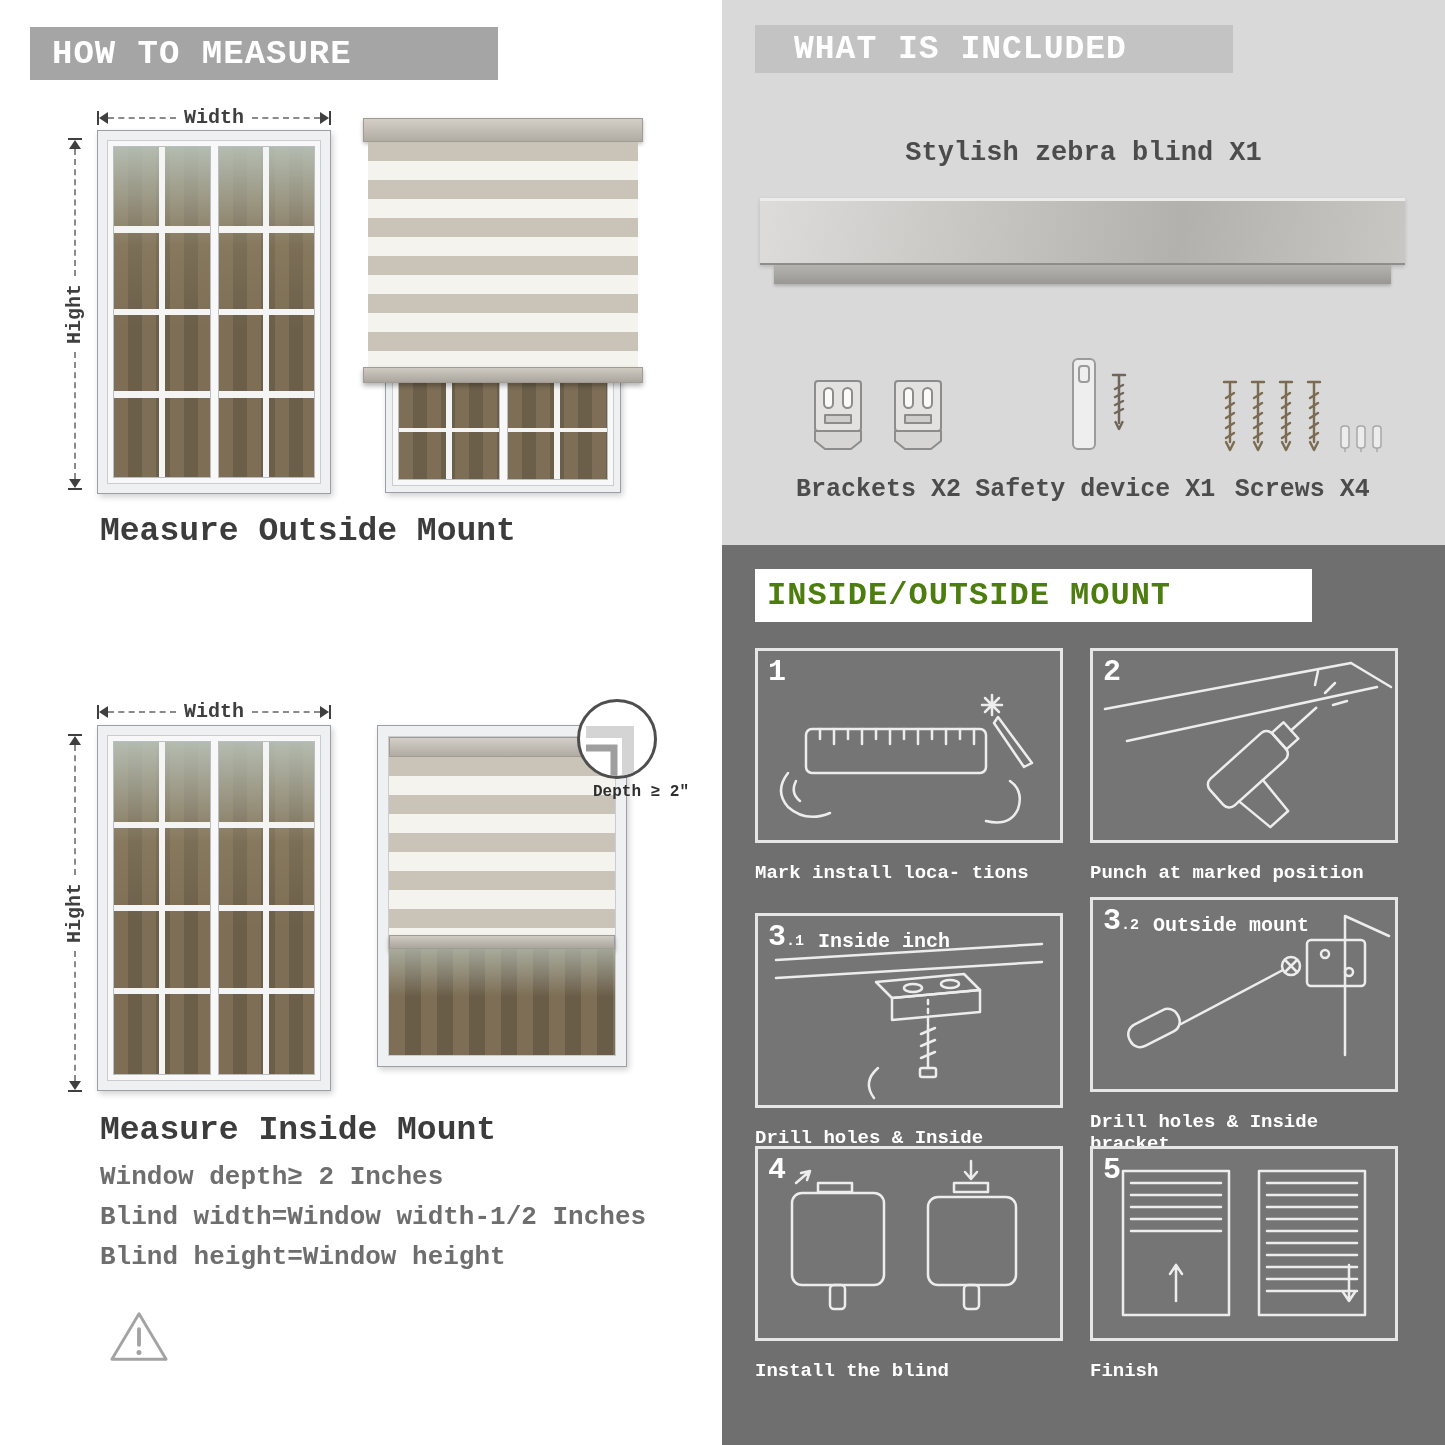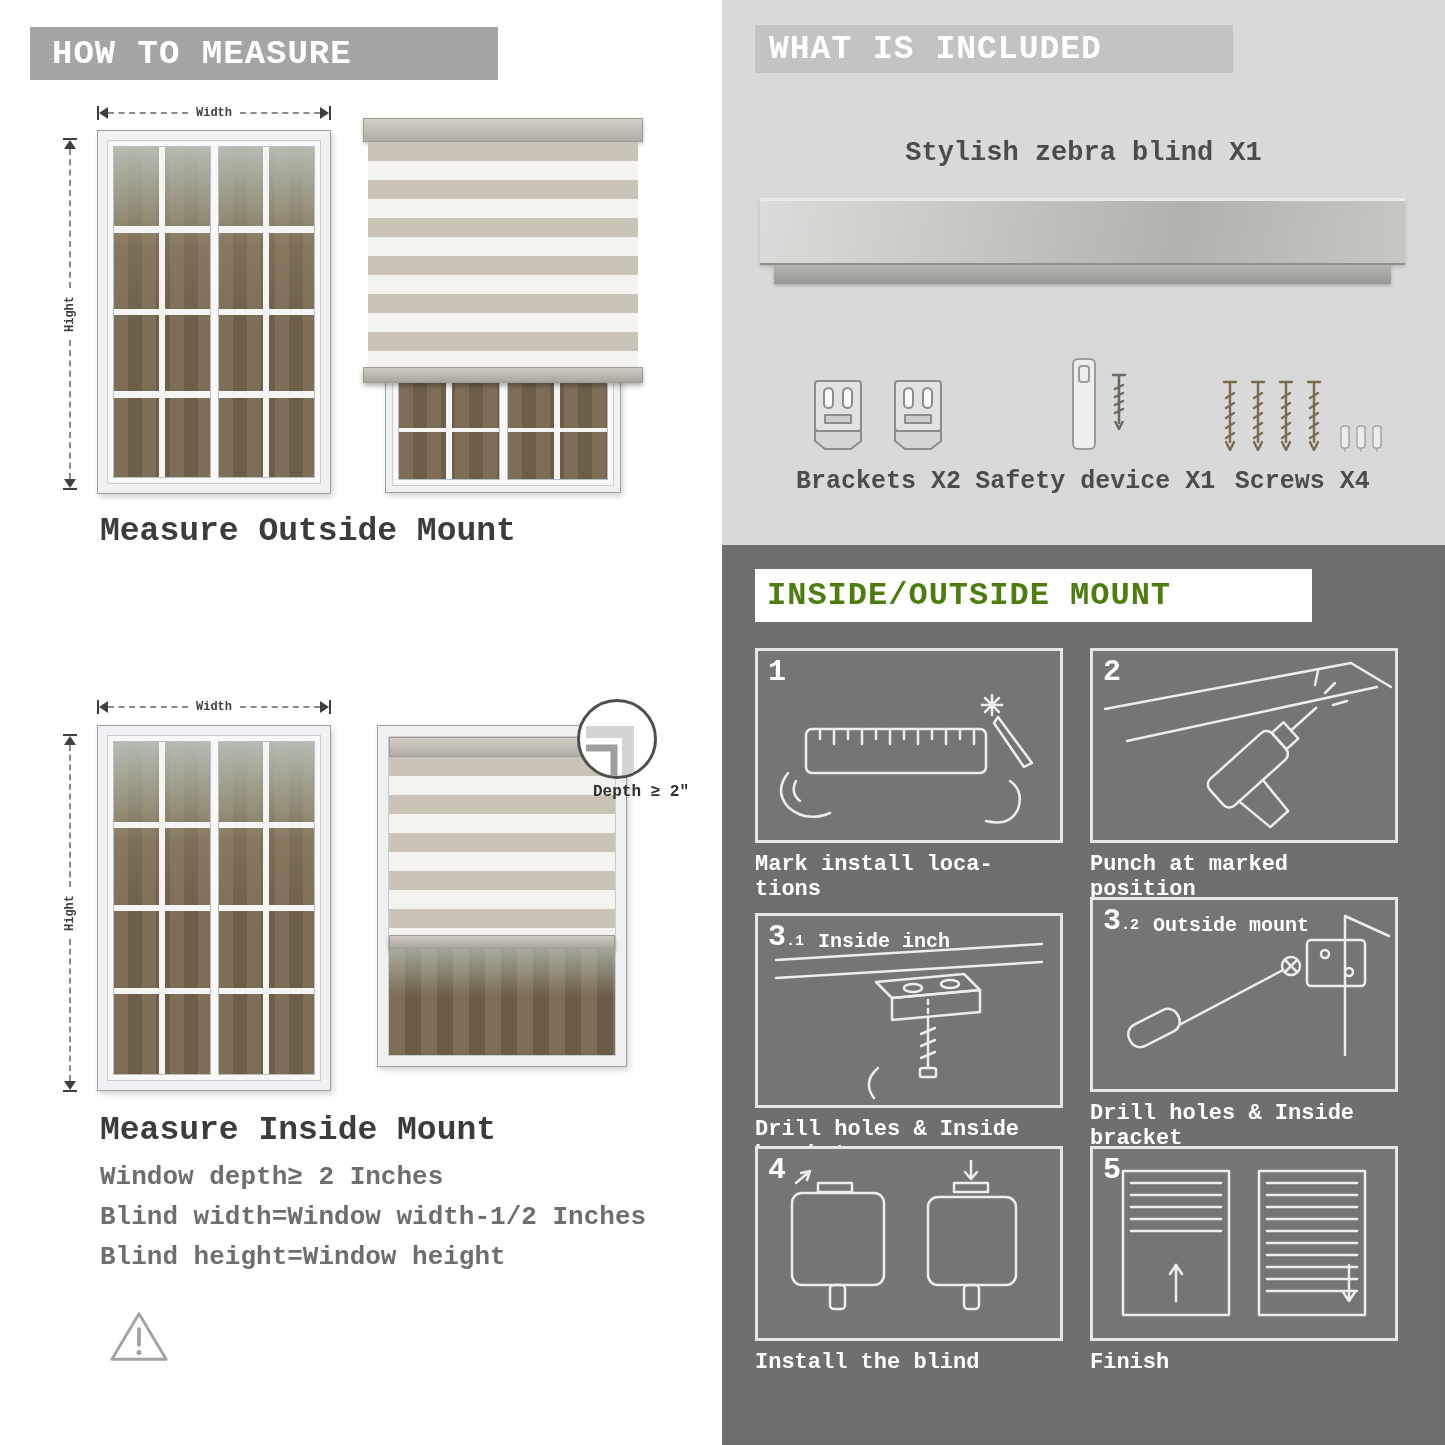--- a/index.html
+++ b/index.html
@@ -2,21 +2,21 @@
 <html><head>
 <meta charset="utf-8">
 <style>
   html,body{margin:0;padding:0;background:#fff}
   .page{position:relative;width:1445px;height:1445px;background:#fff;font-family:Liberation Mono, monospace;overflow:hidden}
   .abs{position:absolute}
 
   
   .bar{display:flex;align-items:center;font-weight:bold;letter-spacing:1px;box-sizing:border-box}
   #howHeader{left:30px;top:27px;width:468px;height:53px;background:#a5a5a5;color:#fff;font-size:34px;padding-left:22px}
-  #incHeader{left:33px;top:25px;width:478px;height:48px;background:#c3c3c3;color:#fff;font-size:33px;padding-left:14px}
+  #incHeader{left:33px;top:25px;width:478px;height:48px;background:#c3c3c3;color:#fff;font-size:33px;padding-left:39px}
   #mountHeader{left:33px;top:24px;width:557px;height:53px;background:#fff;color:#4d7c0f;font-size:32px;padding-left:12px;font-weight:800}
 
   
   .win{background:#eef0f1;border:1px solid #9aa0a6;padding:9px;box-sizing:border-box;box-shadow:2px 3px 6px rgba(0,0,0,.18)}
   .win.small{padding:6px}
   .win-in{width:100%;height:100%;background:#f8f8f8;border:1px solid #c9cdd1;box-sizing:border-box;display:flex;gap:7px;padding:5px}
   .sash{flex:1;position:relative;border:1px solid #b9bec3;box-sizing:border-box;background:
     linear-gradient(90deg, transparent calc(50% - 3px), #f4f4f4 calc(50% - 3px) calc(50% + 3px), transparent calc(50% + 3px)),
     linear-gradient(180deg, transparent 0 24%, #f4f4f4 24% 26%, transparent 26% 49%, #f4f4f4 49% 51%, transparent 51% 74%, #f4f4f4 74% 76%, transparent 76%),
     linear-gradient(180deg, rgba(186,196,186,.9) 0%, rgba(153,140,110,.35) 30%, rgba(0,0,0,0) 55%),
@@ -45,21 +45,21 @@
   .winframe .zstripes{height:178px}
   .winframe .rail{height:14px;box-shadow:0 3px 4px rgba(0,0,0,.3)}
   .winframe .glass{flex:1}
   .callout{position:absolute;top:-26px;right:-30px;width:74px;height:74px;border-radius:50%;border:3px solid #4e4e4e;background:#fff;overflow:hidden;z-index:5}
   .depth-lab{position:absolute;top:58px;right:-62px;font-size:16px;font-weight:bold;color:#2e2e2e;white-space:nowrap;z-index:5}
 
   
   .arrow{display:flex;align-items:center;color:#3f3f3f;box-sizing:border-box}
   .arrow .tick{background:#3f3f3f;flex:none}
   .arrow .dash{flex:1}
-  .arrow .lab{font-size:12px;font-weight:bold;white-space:nowrap}
+  .arrow .lab{font-size:20px;font-weight:bold;white-space:nowrap}
   .arrow.h .tick{width:2px;height:14px}
   .arrow.h .dash{border-top:2px dashed #8a8a8a;height:0}
   .arrow.h .head{flex:none;width:0;height:0;border-top:6px solid transparent;border-bottom:6px solid transparent}
   .arrow.h .head.l{border-right:9px solid #3f3f3f}
   .arrow.h .head.r{border-left:9px solid #3f3f3f}
   .arrow.h .lab{margin:0 8px}
   .arrow.v{flex-direction:column}
   .arrow.v .tick{width:14px;height:2px}
   .arrow.v .dash{border-left:2px dashed #8a8a8a;width:0}
   .arrow.v .head{flex:none;width:0;height:0;border-left:6px solid transparent;border-right:6px solid transparent}
@@ -74,32 +74,32 @@
 
   
   #included{left:722px;top:0;width:723px;height:545px;background:#d9d9d9}
   .product{left:0;top:138px;width:100%;text-align:center;font-size:27px;font-weight:bold;color:#4c4c4c}
   #railwrap{left:38px;right:40px;top:198px}
   .rail-main{height:62px;background:linear-gradient(100deg,#dddcda 0%,#c7c5c2 35%,#b3b1ae 65%,#c9c7c4 100%);border-top:3px solid #edecea;border-bottom:2px solid #908e8b;box-shadow:0 2px 4px rgba(0,0,0,.15)}
   .rail-under{height:19px;margin:0 14px;background:linear-gradient(180deg,#b5b3b0,#9a9895);box-shadow:0 2px 3px rgba(0,0,0,.2)}
   #items{left:40px;right:36px;top:325px;display:flex}
   .item{display:flex;flex-direction:column;align-items:center}
   .item .art{height:130px;display:flex;align-items:flex-end;justify-content:center;gap:10px}
-  .item .lbl{margin-top:12px;font-size:25px;font-weight:bold;color:#4c4c4c;white-space:nowrap}
+  .item .lbl{margin-top:20px;font-size:25px;font-weight:bold;color:#4c4c4c;white-space:nowrap}
   .it-brackets{width:36%}.it-safety{width:31%}.it-screws{width:33%}
   .anchors{display:flex;gap:4px;align-items:flex-end;margin-left:6px}
 
   
   #mount{left:722px;top:545px;width:723px;height:900px;background:#6f6f6f}
   .step{position:absolute;width:308px}
   .panel{position:relative;height:195px;border:3px solid #e6e6e6;background:#757575;box-sizing:border-box;overflow:hidden}
   .stepnum{position:absolute;top:4px;left:10px;color:#fff;font-weight:bold;font-size:30px;z-index:2}
   .stepnum .sub{font-size:15px}
   .steptitle{position:absolute;top:14px;left:60px;color:#fff;font-weight:bold;font-size:20px;z-index:2}
-  .caption{margin-top:9px;color:#fff;font-weight:bold;font-size:22px}
+  .caption{margin-top:19px;color:#fff;font-weight:bold;font-size:19px}
   .panel svg{position:absolute;inset:0;width:100%;height:100%}
   #s1{left:33px;top:103px}#s2{left:368px;top:103px}
   #s31{left:33px;top:368px}#s32{left:368px;top:352px}
   #s4{left:33px;top:601px}#s5{left:368px;top:601px}
 
   .warnrow{display:flex;gap:18px;align-items:flex-start}
 </style>
 </head>
 <body>
 

